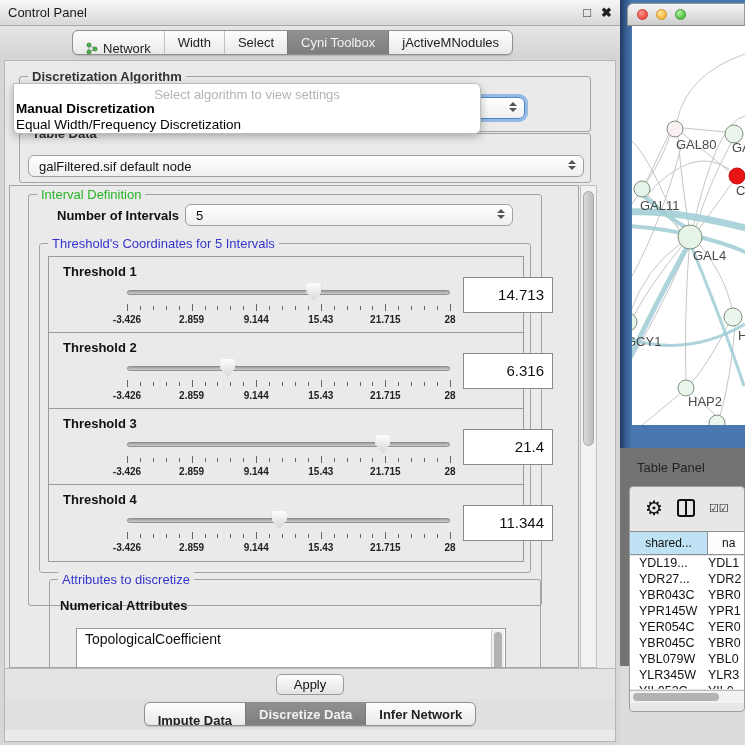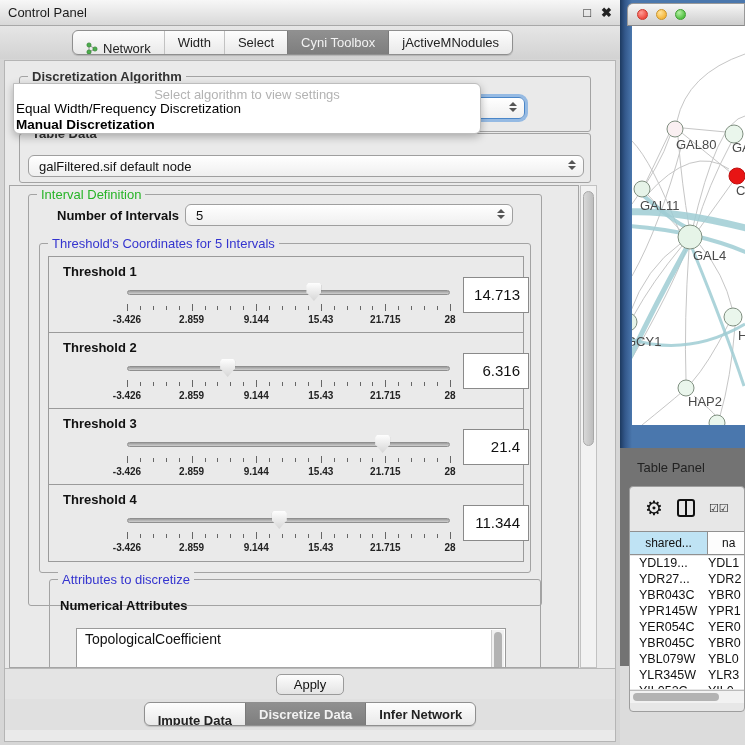--- a/index.html
+++ b/index.html
@@ -74,21 +74,21 @@
     background:linear-gradient(#9d9d9d,#cfcfcf); border:1px solid #8f8f8f; }
   .slider .thumb { position:absolute; top:0; width:15px; height:18px; margin-left:-7px;
     background:linear-gradient(#fefefe,#d6d6d6);
     clip-path:polygon(12% 0,88% 0,100% 14%,100% 52%,50% 100%,0 52%,0 14%);
     filter:drop-shadow(0 0 1px #777); cursor:pointer; }
   .ticks { position:absolute; left:0; top:21px; width:100%; height:8px; }
   .ticks i { position:absolute; top:2px; width:1px; height:4px; background:#666; }
   .ticks i.major { top:0; height:7px; }
   .tick-labels { position:absolute; left:0; top:31px; width:100%; height:12px; }
   .tick-labels span { position:absolute; transform:translateX(-50%); font-size:10px; font-weight:bold; color:#222; white-space:nowrap; }
-  .thr-value { position:absolute; left:414px; top:20px; width:66px; height:36px; background:#fff;
+  .thr-value { position:absolute; left:414px; top:20px; width:90px; height:36px; background:#fff;
     border:1px solid #8a8a8a; font-size:15px; color:#111; text-align:right; padding:8px 8px 0 0; }
 
   
   #attr-listbox { position:absolute; left:26px; top:48px; width:430px; height:70px; background:#fff;
     border:1px solid #9a9a9a; overflow:hidden; }
   #attr-listbox .li { font-size:14px; color:#111; line-height:21px; padding-left:8px; cursor:default; }
 
   #apply-strip { position:absolute; left:0; top:607px; width:610px; height:31px;
     background:#e4e4e4; border-top:1px solid #b8b8b8; display:flex; align-items:center; justify-content:center; }
   #apply-btn { width:68px; height:21px; border:1px solid #9a9a9a; border-radius:5px;
@@ -180,22 +180,22 @@
     </div>
     <div id="algo-combo" class="combo" style="left:22px;top:36px;width:498px;">
       <span class="stepper">
           <i class="up"></i>
           <i class="dn"></i>
         </span>
     </div>
 
     <div id="algo-popup">
       <div class="ph">Select algorithm to view settings</div>
-    <div class="item">Equal Width/Frequency Discretization</div>
-        <div class="item bold">Manual Discretization</div>
+    <div class="item bold">Manual Discretization</div>
+        <div class="item">Equal Width/Frequency Discretization</div>
       </div>
 
     <div class="groupbox" style="left:14px;top:72px;width:572px;height:50px;">
       <span class="legend bold">Table Data</span>
       <div class="combo" style="left:8px;top:21px;width:556px;">
         <span>galFiltered.sif default node</span>
         <span class="stepper">
             <i class="up"></i>
             <i class="dn"></i>
           </span>

